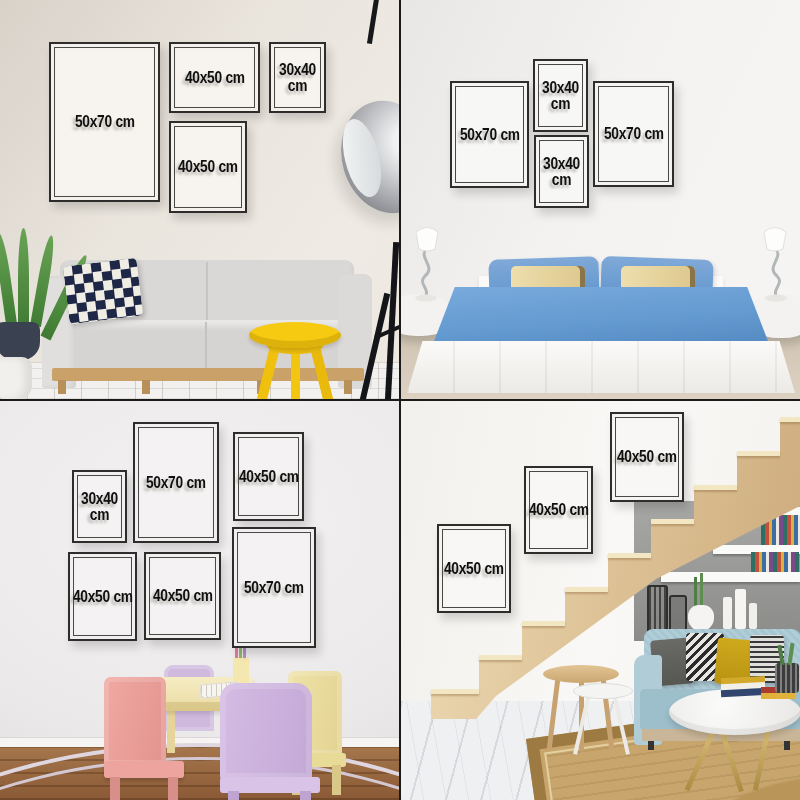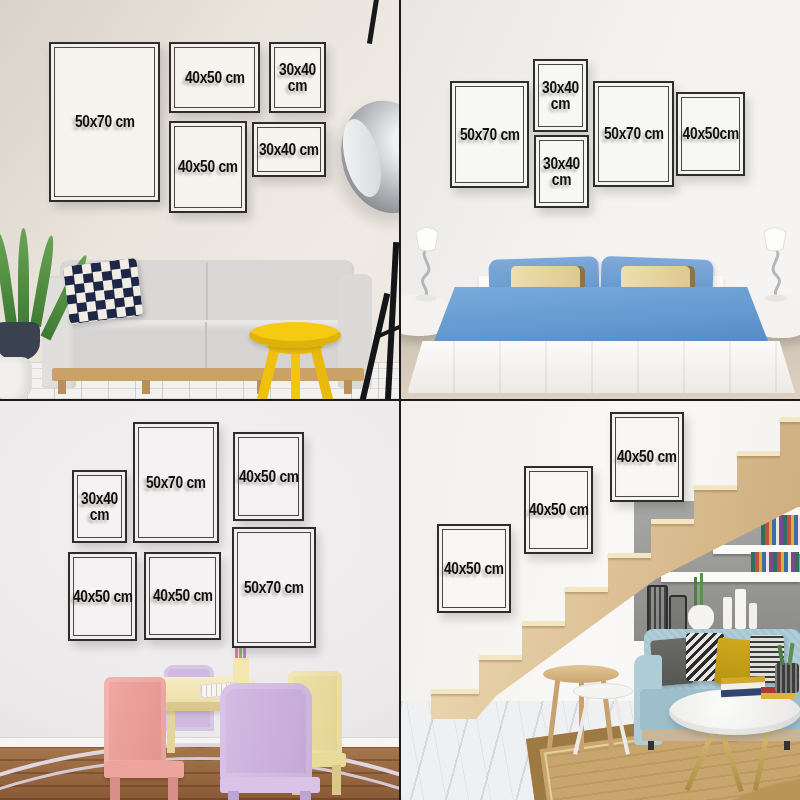--- a/index.html
+++ b/index.html
@@ -102,23 +102,20 @@
       </div>
     <div class="frame" style="left:269px;top:42px;width:53px;height:67px">
         <div class="flabel">
           <span class="ln">30x40</span>
           <span class="ln">cm</span>
         </div>
       </div>
     <div class="frame" style="left:169px;top:121px;width:74px;height:88px">
         <div class="flabel"><span>40x50 cm</span></div>
       </div>
-    <div class="frame" style="left:252px;top:122px;width:70px;height:51px">
-        <div class="flabel"><span>30x40 cm</span></div>
-      </div>
   </div>
 
   <div class="q q2">
     <div class="abs floor-tr"></div>
 
     <div class="abs" style="left:-18px;top:294px;width:72px;height:42px;background:#f3f2f0;border-radius:50% 50% 46% 46%;box-shadow:0 12px 8px -5px rgba(0,0,0,.15)"></div>
     <div class="abs" style="left:346px;top:294px;width:68px;height:44px;background:#f3f2f0;border-radius:50% 50% 46% 46%;box-shadow:0 12px 8px -5px rgba(0,0,0,.15)"></div>
     <svg class="abs" style="left:6px;top:226px" width="40" height="76" viewBox="0 0 40 76">
       <path d="M20 22 C 10 32, 30 40, 18 50 C 10 58, 24 62, 18 72" stroke="#b4b7b9" fill="none" stroke-width="3"></path>
       <ellipse cx="19" cy="72" rx="11" ry="3.5" fill="#e7e6e3"></ellipse>
@@ -148,23 +145,20 @@
         </div>
       </div>
     <div class="frame" style="left:133px;top:135px;width:51px;height:69px">
         <div class="flabel">
           <span class="ln">30x40</span>
           <span class="ln">cm</span>
         </div>
       </div>
     <div class="frame" style="left:192px;top:81px;width:77px;height:102px">
         <div class="flabel"><span>50x70 cm</span></div>
-      </div>
-    <div class="frame" style="left:275px;top:92px;width:65px;height:80px">
-        <div class="flabel"><span>40x50cm</span></div>
       </div>
   </div>
 
   <div class="q q3">
     <div class="abs" style="left:0;right:0;top:336px;height:12px;background:#f6f4f3;border-top:1px solid #dbd7d6"></div>
     <div class="abs floor-bl"></div>
     <div class="abs rug-bl"></div>
 
     <div class="abs" style="left:164px;top:264px;width:50px;height:66px;background:#cfbade;border-radius:9px 9px 0 0;box-shadow:inset 0 0 0 4px rgba(255,255,255,.18)"></div>
 

